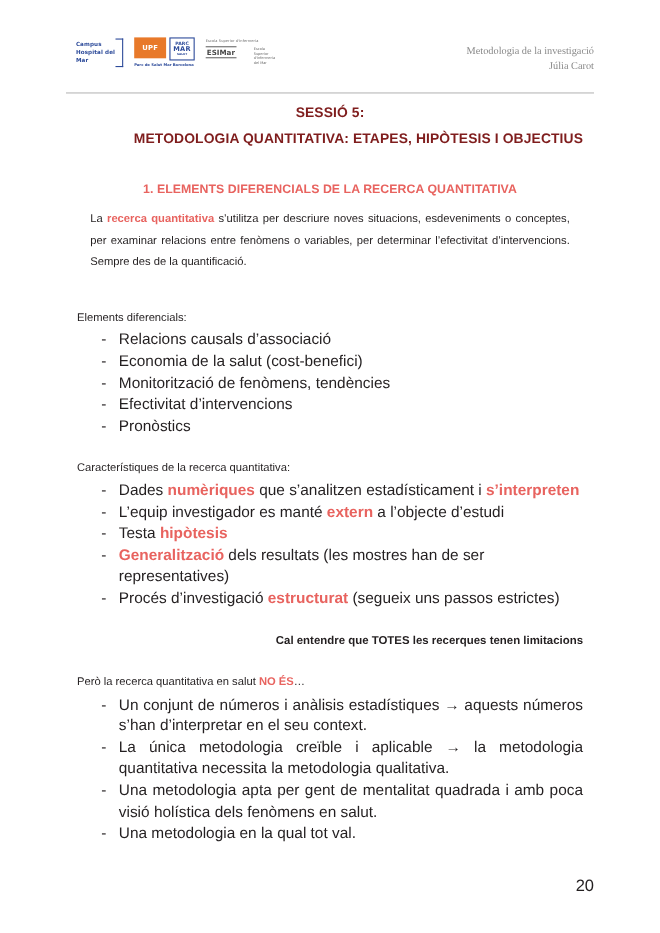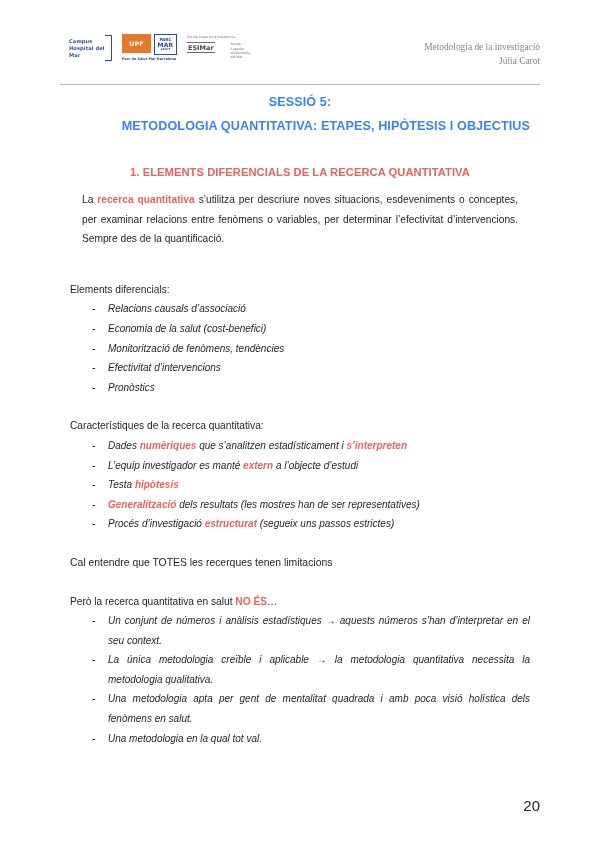--- a/index.html
+++ b/index.html
@@ -166,21 +166,21 @@
   
   .content {
     position: absolute;
     left: 70px;
     right: 70px;
     top: 92px;
   }
 
   .title-block {
     text-align: center;
-    color: #3b82f6;
+    color: #7f1d1d;
     font-weight: 700;
     letter-spacing: .1px;
   }
   .title-1 { font-size: 12.6px; line-height: 20px; }
   .title-2 { font-size: 12.6px; line-height: 20px; margin-top: 4px; text-align: right; }
 
   .section-head {
     text-align: center;
     color: #e8635f;
     font-weight: 700;
@@ -204,39 +204,38 @@
   }
 
   ul.dash {
     list-style: none;
     margin: 0;
     padding: 0;
   }
   ul.dash > li {
     position: relative;
     padding-left: 38px;
-    font-size: 10px;
+    font-size: 14px;
     line-height: 19.6px;
     margin: 0;
-    font-style: italic;
   }
   ul.dash > li::before {
     content: "-";
     position: absolute;
     left: 22px;
     top: 0;
     color: #231f20;
   }
   ul.dash.just > li { text-align: justify; }
 
   .red { color: #e8635f; font-weight: 700; }
 
   .centered-bold {
-    text-align: left;
-    font-weight: 400;
+    text-align: right;
+    font-weight: 700;
     font-size: 10.4px;
     line-height: 19.6px;
     margin: 0;
   }
 
   .gap-lg { height: 19px; }
 
   .page-number {
     position: absolute;
     right: 60px;

